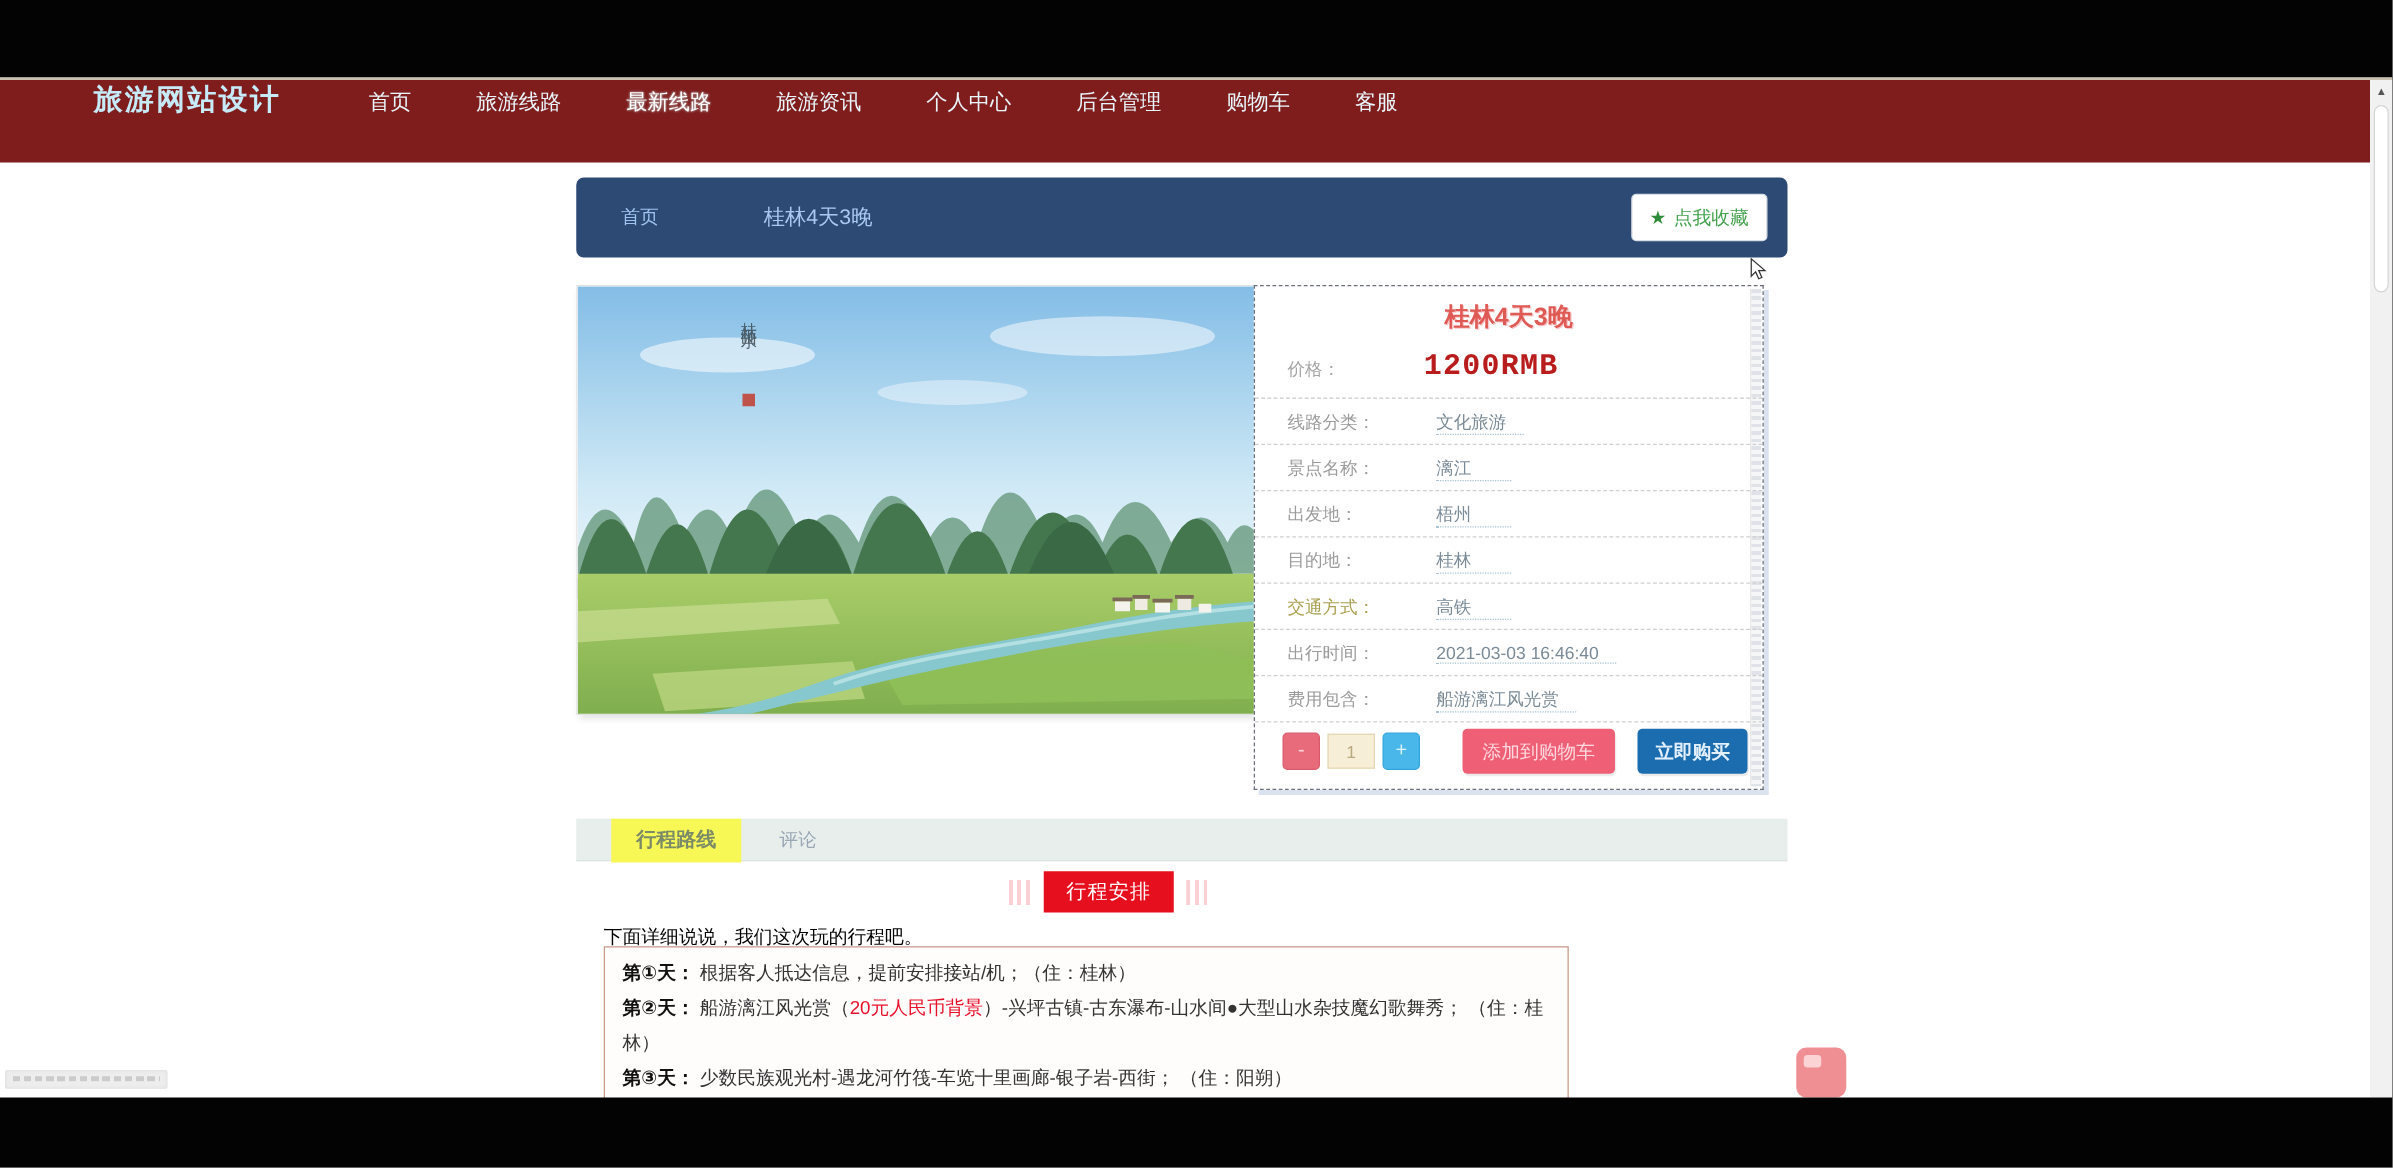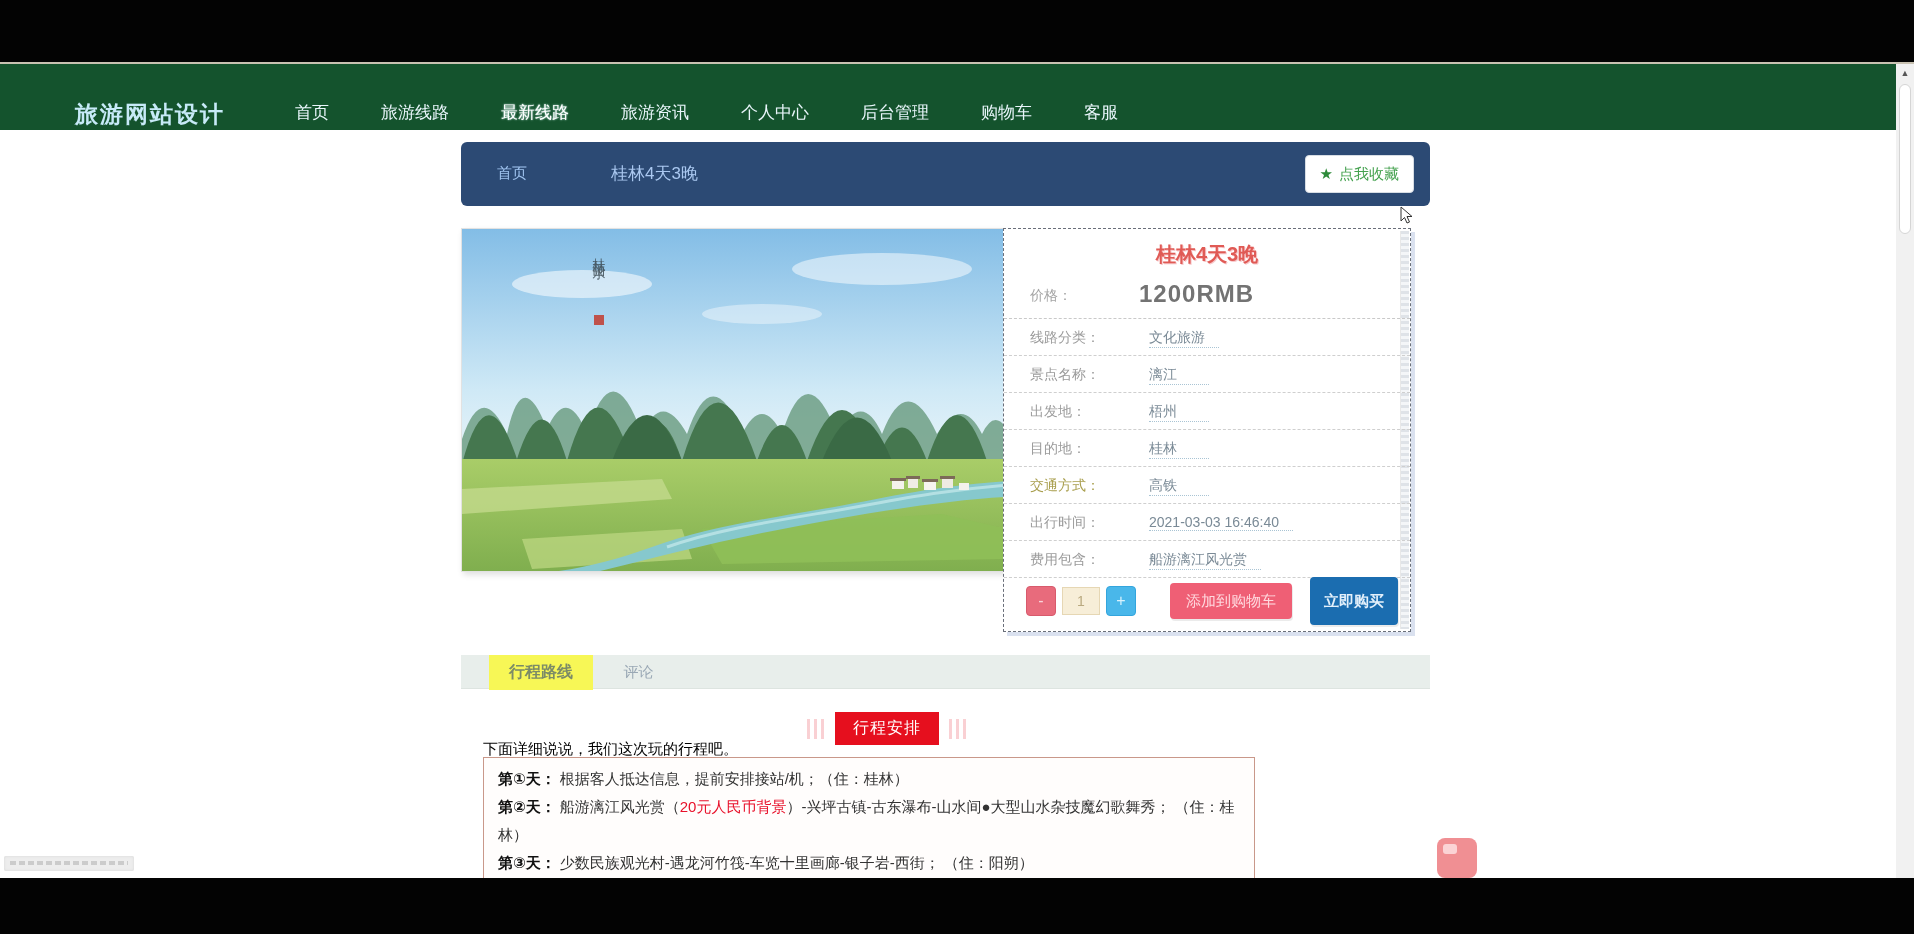--- a/index.html
+++ b/index.html
@@ -11,21 +11,21 @@
   .bar-black-top { position:absolute; left:0; top:0; width:1914px; height:62px; background:#030303; z-index:40; }
   .bar-divider   { position:absolute; left:0; top:62px; width:1914px; height:2px; background:#c9c2b2; z-index:41; }
   .bar-black-bottom { position:absolute; left:0; top:878px; width:1914px; height:56px; background:#030303; z-index:40; }
 
   
   .page-scrollbar { position:absolute; left:1896px; top:64px; width:18px; height:814px; background:#f1f1f1; z-index:30; }
   .page-scrollbar .up-arrow { display:block; width:100%; text-align:center; font-size:9px; color:#555; padding-top:4px; }
   .page-scrollbar .thumb { position:absolute; left:3px; top:20px; width:12px; height:150px; background:#ffffff; border:1px solid #d5d5d5; border-radius:6px; }
 
   
-  .navbar { position:absolute; left:0; top:64px; width:1896px; height:66px; background:#14532d; display:flex; align-items:flex-end; z-index:5; }
+  .navbar { position:absolute; left:0; top:64px; width:1896px; height:66px; background:#7f1d1d; display:flex; align-items:flex-start; z-index:5; }
   .brand { margin-left:75px; font-size:23px; font-weight:bold; letter-spacing:2px; color:#c7eaf8; }
   .nav-items { display:flex; margin-left:68px; gap:48px; }
   .nav-item { font-size:17px; color:#e9f6fb; cursor:pointer; padding:6px 2px; }
   .nav-item.active { color:#ffffff; text-shadow:0 0 2px #dff; }
 
   
   .crumb-bar { position:absolute; left:461px; top:142px; width:969px; height:64px; background:#2c4a74; border-radius:6px; z-index:6; }
   .crumb-home { position:absolute; left:36px; top:22px; font-size:15px; color:#9fc3ef; cursor:pointer; }
   .crumb-current { position:absolute; left:150px; top:20px; font-size:17px; color:#aac8f0; }
   .fav-btn { position:absolute; right:16px; top:13px; height:38px; padding:0 14px; background:#ffffff; border:1px solid #d7dde4; border-radius:4px; display:flex; align-items:center; gap:6px; cursor:pointer; }
@@ -37,40 +37,40 @@
 
   
   .photo { position:absolute; left:461px; top:228px; width:545px; height:344px; border:1px solid #e2e2e2; box-shadow:2px 3px 6px rgba(0,0,0,.12); overflow:hidden; z-index:6; }
 
   
   .card { position:absolute; left:1003px; top:228px; width:408px; height:404px; background:#fff; border:1px dashed #6a6f7a; box-shadow:4px 4px 0 rgba(150,170,210,.35); z-index:6; }
   .card-scroll { position:absolute; right:1px; top:2px; width:9px; height:398px; background:repeating-linear-gradient(180deg,#dfe3e8 0 3px,#f4f6f8 3px 6px); border-left:1px solid #e8e8e8; }
   .card-title { height:46px; line-height:50px; text-align:center; font-size:20px; font-weight:bold; color:#e05a55; text-shadow:1px 1px 0 #f7c9cc; }
   .price-row { position:relative; height:44px; border-bottom:1px dashed #c9c9c9; }
   .price-label { position:absolute; left:26px; top:12px; font-size:14px; color:#a5a5a5; }
-  .price-value { position:absolute; left:135px; top:5px; font-size:24px; font-weight:bold; color:#737373; letter-spacing:1px; }
+  .price-value { position:absolute; left:135px; top:5px; font-size:24px; font-weight:bold; color:#b91c1c; letter-spacing:1px;font-family:Liberation Mono, monospace; }
   .field-row { position:relative; height:37px; border-bottom:1px dashed #cfcfcf; }
   .field-label { position:absolute; left:26px; top:10px; font-size:14px; color:#9b9b9b; }
   .field-label.tone-olive { color:#a99f4e; }
   .field-value { position:absolute; left:145px; top:10px; font-size:14px; color:#7a8a96; border-bottom:1px dotted #a9c4d4; padding-right:14px; min-width:60px; }
   .action-row { position:absolute; left:0; bottom:8px; width:100%; height:44px; display:flex; align-items:center; padding-left:22px; gap:6px; }
   .qty-minus { width:30px; height:30px; background:#e86b7c; border:1px solid #d85a6c; border-radius:4px; color:#f8d4da; font-size:16px; text-align:center; line-height:28px; cursor:pointer; }
   .qty-input { width:38px; height:28px; background:#f7eed8; border:1px solid #e6d7b4; text-align:center; font-size:14px; color:#b9a97f; }
   .qty-plus { width:30px; height:30px; background:#49b7ea; border:1px solid #33a5dd; border-radius:4px; color:#d9f2fd; font-size:16px; text-align:center; line-height:28px; cursor:pointer; }
   .btn-cart { margin-left:28px; height:36px; padding:0 16px; background:#ef5f75; border:none; border-radius:4px; color:#ffd9df; font-size:15px; cursor:pointer; box-shadow:1px 2px 0 rgba(0,0,0,.08); }
-  .btn-buy { margin-left:12px; height:48px; padding:0 14px; background:#1b6db0; border:none; border-radius:4px; color:#e3f0fb; font-size:15px; font-weight:bold; cursor:pointer; box-shadow:1px 2px 0 rgba(0,0,0,.08); }
+  .btn-buy { margin-left:12px; height:36px; padding:0 14px; background:#1b6db0; border:none; border-radius:4px; color:#e3f0fb; font-size:15px; font-weight:bold; cursor:pointer; box-shadow:1px 2px 0 rgba(0,0,0,.08); }
 
   
   .tabs-bar { position:absolute; left:461px; top:655px; width:969px; height:34px; background:#e8eeeb; border-bottom:1px solid #dde4e0; z-index:6;padding-left:28px; }
   .tab { display:inline-block; font-size:16px; padding:7px 20px; cursor:pointer; }
   .tab.active { background:#f7f756; color:#7c8b67; font-weight:bold; }
   .tab.plain { color:#9aa8b5; font-size:15px; padding:7px 26px; }
 
   
-  .badge-wrap { position:absolute; left:0; top:697px; width:1914px; text-align:center; z-index:6;margin-top:15px; }
+  .badge-wrap { position:absolute; left:0; top:697px; width:1914px; text-align:center; z-index:6; }
   .badge-inner { position:relative; left:-70px; display:inline-block; }
   .badge { display:inline-block; background:#e60f1e; color:#ffffff; font-size:16px; padding:6px 18px; letter-spacing:1px; }
   .badge-deco { display:inline-block; width:18px; height:20px; vertical-align:middle; margin:0 6px;
       background:repeating-linear-gradient(90deg,#e8435040 0 3px,transparent 3px 7px); }
   .intro { position:absolute; left:483px; top:704px; font-size:15px; color:#000000; z-index:6;margin-top:36px; }
   .itinerary-box { position:absolute; left:483px; top:757px; width:772px; height:150px; border:1px solid #c9988a; background:#fffdfc; padding:7px 14px; z-index:6; }
   .day-line { font-size:15px; color:#333; line-height:28px; }
   .day-line b { color:#111; margin-right:4px; }
   .day-line .red { color:#e8102a; }
 

